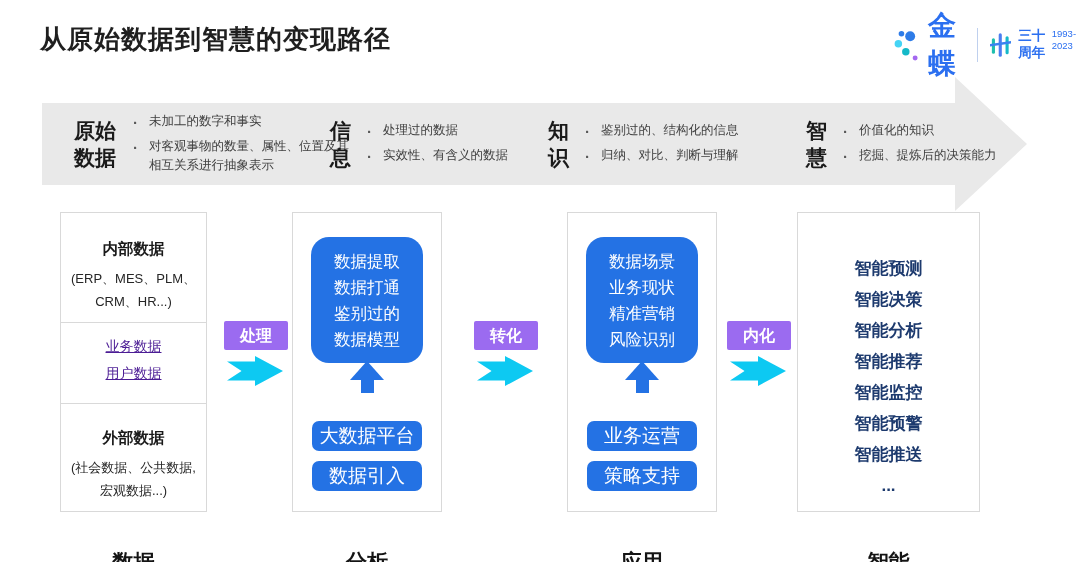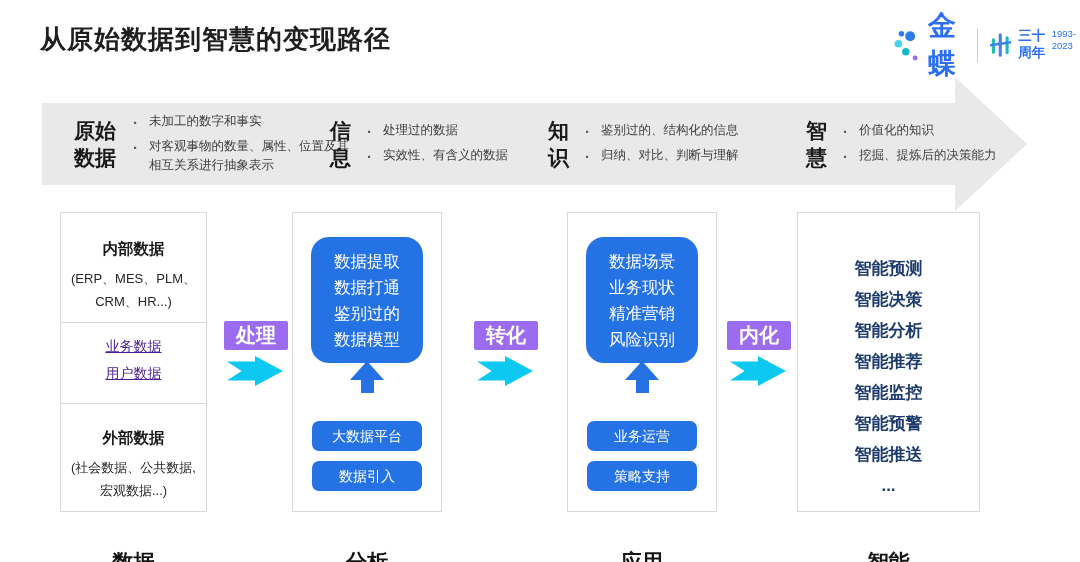--- a/index.html
+++ b/index.html
@@ -55,32 +55,32 @@
                  padding:11px 0; }
   .process-line { font-size:16.5px; line-height:26px; }
 
   .up-arrow { position:absolute; top:148px; left:50%; transform:translateX(-50%);
               display:flex; flex-direction:column; align-items:center; }
   .up-arrow .tri  { width:0; height:0; border-left:17px solid transparent;
                     border-right:17px solid transparent; border-bottom:19px solid #2472E4; }
   .up-arrow .stem { width:13px; height:13px; background:#2472E4; }
 
   .pill { position:absolute; left:50%; transform:translateX(-50%); width:110px; height:30px;
-          background:#2472E4; border-radius:7px; color:#fff; font-size:14px; line-height:30px;
+          background:#2472E4; border-radius:7px; color:#fff; font-size:19px; line-height:30px;
           text-align:center; }
   .pill-1 { top:208px; } .pill-2 { top:248px; }
 
   .intel-list { padding-top:40px; }
   .intel-item { font-size:17px; font-weight:bold; color:#1D3A6E; line-height:31px; text-align:center; }
 
   
   .flow { position:absolute; top:321px; width:64px; }
   .flow-1 { left:224px; } .flow-2 { left:474px; } .flow-3 { left:727px; }
   .flow-badge { display:block; width:64px; height:29px; line-height:29px; background:#9B6BF0;
-                color:#fff; font-size:20px; font-weight:bold; text-align:center; border-radius:2px; }
+                color:#fff; font-size:16px; font-weight:bold; text-align:center; border-radius:2px; }
   .flow-arrow { margin-top:6px; margin-left:3px; width:56px; height:30px; background:#0DC9F2;
                 clip-path:polygon(0 18%, 50% 18%, 50% 0, 100% 50%, 50% 100%, 50% 82%, 0 82%, 26% 50%); }
 
   
   .col-label { position:absolute; top:548px; font-size:21px; font-weight:bold; color:#141414;
                text-align:center; }
   .lbl-1 { left:60px;  width:147px; }
   .lbl-2 { left:292px; width:150px; }
   .lbl-3 { left:567px; width:150px; }
   .lbl-4 { left:797px; width:183px; }

